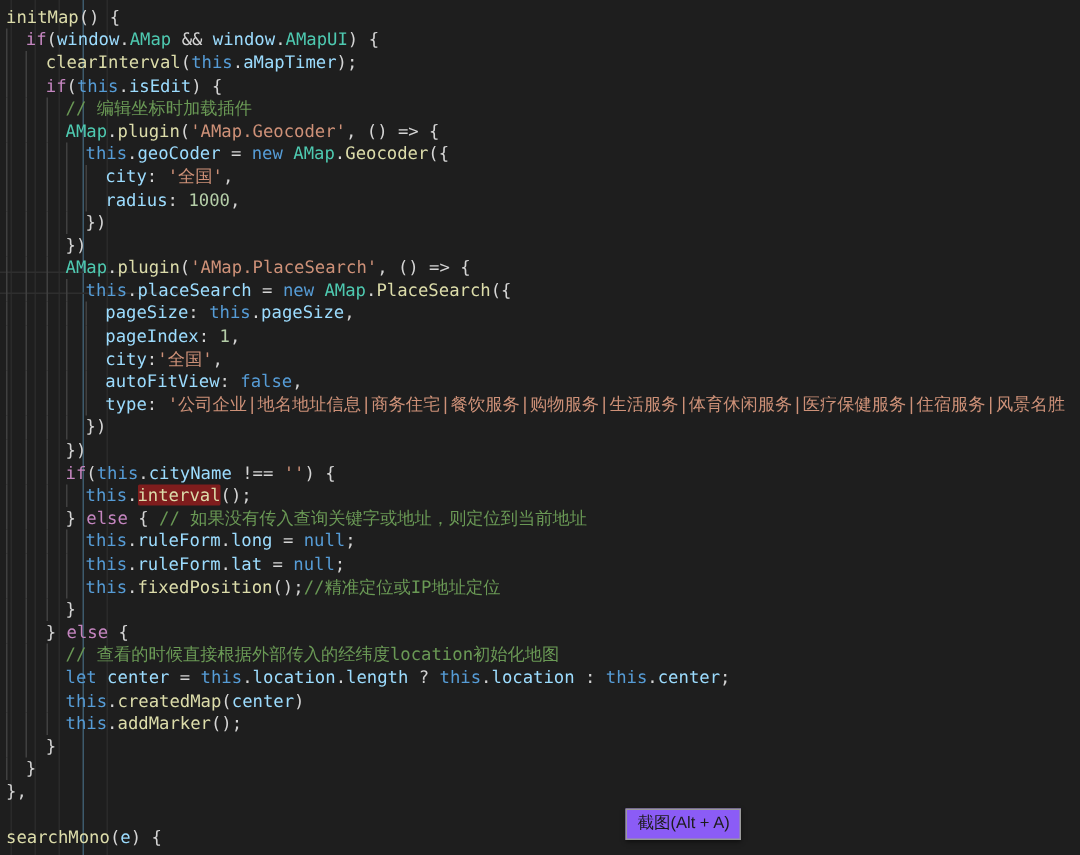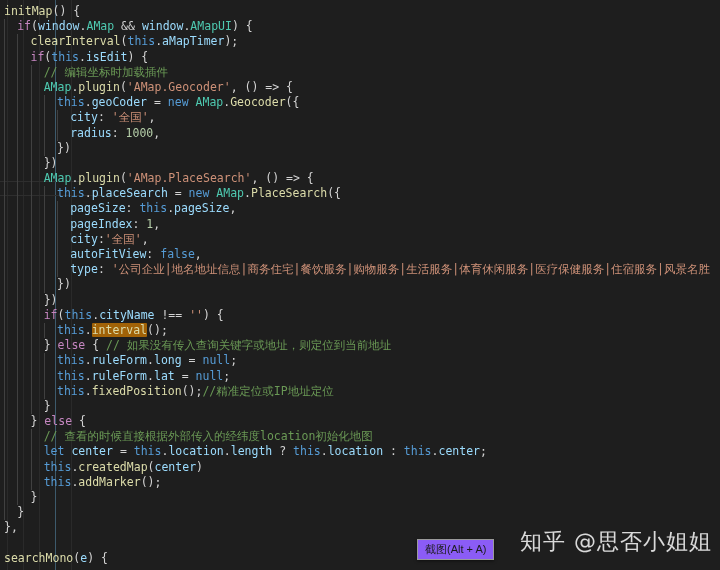--- a/index.html
+++ b/index.html
@@ -42,21 +42,21 @@
   
   .kw   {color:#569cd6;}
   .ctl  {color:#c586c0;}
   .fn   {color:#dcdcaa;}
   .var  {color:#9cdcfe;}
   .str  {color:#ce9178;}
   .num  {color:#b5cea8;}
   .cmt  {color:#6a9955;}
   .cls  {color:#4ec9b0;}
   .sel-hl{
-    background:#a16207;
+    background:#7f1d1d;
     border-radius:1px;
   }
 
   
   #tooltip{
     position:absolute;
     background:#8b5cf6;
     color:#1c1c1c;
     border:1px solid #9a9a9a;
     font-family:"Liberation Sans","DejaVu Sans",sans-serif;
@@ -90,17 +90,14 @@
 
   <div class="fold-rule" style="left:0px;width:120px;top:181px"></div>
   <div class="fold-rule" style="left:0px;width:120px;top:195px"></div>
 
   <div class="code" id="code-surface"><div class="ln"><span style="display:inline-block;width:0.0px"></span><span class="fn">initMap</span>() {</div><div class="ln"><span class="ig" style="left:4.0px"></span><span style="display:inline-block;width:13.2px"></span><span class="ctl">if</span>(<span class="var">window</span>.<span class="cls">AMap</span> &amp;&amp; <span class="var">window</span>.<span class="cls">AMapUI</span>) {</div><div class="ln"><span class="ig" style="left:4.0px"></span><span class="ig" style="left:17.2px"></span><span style="display:inline-block;width:26.5px"></span><span class="fn">clearInterval</span>(<span class="kw">this</span>.<span class="var">aMapTimer</span>);</div><div class="ln"><span class="ig" style="left:4.0px"></span><span class="ig" style="left:17.2px"></span><span style="display:inline-block;width:26.5px"></span><span class="ctl">if</span>(<span class="kw">this</span>.<span class="var">isEdit</span>) {</div><div class="ln"><span class="ig" style="left:4.0px"></span><span class="ig" style="left:17.2px"></span><span class="ig" style="left:30.5px"></span><span style="display:inline-block;width:39.7px"></span><span class="cmt">// 编辑坐标时加载插件</span></div><div class="ln"><span class="ig" style="left:4.0px"></span><span class="ig" style="left:17.2px"></span><span class="ig" style="left:30.5px"></span><span style="display:inline-block;width:39.7px"></span><span class="cls">AMap</span>.<span class="fn">plugin</span>(<span class="str">'AMap.Geocoder'</span>, () =&gt; {</div><div class="ln"><span class="ig" style="left:4.0px"></span><span class="ig" style="left:17.2px"></span><span class="ig" style="left:30.5px"></span><span class="ig" style="left:43.7px"></span><span style="display:inline-block;width:53.0px"></span><span class="kw">this</span>.<span class="var">geoCoder</span> = <span class="kw">new</span> <span class="cls">AMap</span>.<span class="fn">Geocoder</span>({</div><div class="ln"><span class="ig" style="left:4.0px"></span><span class="ig" style="left:17.2px"></span><span class="ig" style="left:30.5px"></span><span class="ig" style="left:43.7px"></span><span class="ig" style="left:57.0px"></span><span style="display:inline-block;width:66.2px"></span><span class="var">city</span>: <span class="str">'全国'</span>,</div><div class="ln"><span class="ig" style="left:4.0px"></span><span class="ig" style="left:17.2px"></span><span class="ig" style="left:30.5px"></span><span class="ig" style="left:43.7px"></span><span class="ig" style="left:57.0px"></span><span style="display:inline-block;width:66.2px"></span><span class="var">radius</span>: <span class="num">1000</span>,</div><div class="ln"><span class="ig" style="left:4.0px"></span><span class="ig" style="left:17.2px"></span><span class="ig" style="left:30.5px"></span><span class="ig" style="left:43.7px"></span><span style="display:inline-block;width:53.0px"></span>})</div><div class="ln"><span class="ig" style="left:4.0px"></span><span class="ig" style="left:17.2px"></span><span class="ig" style="left:30.5px"></span><span style="display:inline-block;width:39.7px"></span>})</div><div class="ln"><span class="ig" style="left:4.0px"></span><span class="ig" style="left:17.2px"></span><span class="ig" style="left:30.5px"></span><span style="display:inline-block;width:39.7px"></span><span class="cls">AMap</span>.<span class="fn">plugin</span>(<span class="str">'AMap.PlaceSearch'</span>, () =&gt; {</div><div class="ln"><span class="ig" style="left:4.0px"></span><span class="ig" style="left:17.2px"></span><span class="ig" style="left:30.5px"></span><span class="ig" style="left:43.7px"></span><span style="display:inline-block;width:53.0px"></span><span class="kw">this</span>.<span class="var">placeSearch</span> = <span class="kw">new</span> <span class="cls">AMap</span>.<span class="fn">PlaceSearch</span>({</div><div class="ln"><span class="ig" style="left:4.0px"></span><span class="ig" style="left:17.2px"></span><span class="ig" style="left:30.5px"></span><span class="ig" style="left:43.7px"></span><span class="ig" style="left:57.0px"></span><span style="display:inline-block;width:66.2px"></span><span class="var">pageSize</span>: <span class="kw">this</span>.<span class="var">pageSize</span>,</div><div class="ln"><span class="ig" style="left:4.0px"></span><span class="ig" style="left:17.2px"></span><span class="ig" style="left:30.5px"></span><span class="ig" style="left:43.7px"></span><span class="ig" style="left:57.0px"></span><span style="display:inline-block;width:66.2px"></span><span class="var">pageIndex</span>: <span class="num">1</span>,</div><div class="ln"><span class="ig" style="left:4.0px"></span><span class="ig" style="left:17.2px"></span><span class="ig" style="left:30.5px"></span><span class="ig" style="left:43.7px"></span><span class="ig" style="left:57.0px"></span><span style="display:inline-block;width:66.2px"></span><span class="var">city</span>:<span class="str">'全国'</span>,</div><div class="ln"><span class="ig" style="left:4.0px"></span><span class="ig" style="left:17.2px"></span><span class="ig" style="left:30.5px"></span><span class="ig" style="left:43.7px"></span><span class="ig" style="left:57.0px"></span><span style="display:inline-block;width:66.2px"></span><span class="var">autoFitView</span>: <span class="kw">false</span>,</div><div class="ln"><span class="ig" style="left:4.0px"></span><span class="ig" style="left:17.2px"></span><span class="ig" style="left:30.5px"></span><span class="ig" style="left:43.7px"></span><span class="ig" style="left:57.0px"></span><span style="display:inline-block;width:66.2px"></span><span class="var">type</span>: <span class="str">'公司企业|地名地址信息|商务住宅|餐饮服务|购物服务|生活服务|体育休闲服务|医疗保健服务|住宿服务|风景名胜</span></div><div class="ln"><span class="ig" style="left:4.0px"></span><span class="ig" style="left:17.2px"></span><span class="ig" style="left:30.5px"></span><span class="ig" style="left:43.7px"></span><span style="display:inline-block;width:53.0px"></span>})</div><div class="ln"><span class="ig" style="left:4.0px"></span><span class="ig" style="left:17.2px"></span><span class="ig" style="left:30.5px"></span><span style="display:inline-block;width:39.7px"></span>})</div><div class="ln"><span class="ig" style="left:4.0px"></span><span class="ig" style="left:17.2px"></span><span class="ig" style="left:30.5px"></span><span style="display:inline-block;width:39.7px"></span><span class="ctl">if</span>(<span class="kw">this</span>.<span class="var">cityName</span> !== <span class="str">''</span>) {</div><div class="ln"><span class="ig" style="left:4.0px"></span><span class="ig" style="left:17.2px"></span><span class="ig" style="left:30.5px"></span><span class="ig" style="left:43.7px"></span><span style="display:inline-block;width:53.0px"></span><span class="kw">this</span>.<span class="fn sel-hl">interval</span>();</div><div class="ln"><span class="ig" style="left:4.0px"></span><span class="ig" style="left:17.2px"></span><span class="ig" style="left:30.5px"></span><span style="display:inline-block;width:39.7px"></span>} <span class="ctl">else</span> { <span class="cmt">// 如果没有传入查询关键字或地址，则定位到当前地址</span></div><div class="ln"><span class="ig" style="left:4.0px"></span><span class="ig" style="left:17.2px"></span><span class="ig" style="left:30.5px"></span><span class="ig" style="left:43.7px"></span><span style="display:inline-block;width:53.0px"></span><span class="kw">this</span>.<span class="var">ruleForm</span>.<span class="var">long</span> = <span class="kw">null</span>;</div><div class="ln"><span class="ig" style="left:4.0px"></span><span class="ig" style="left:17.2px"></span><span class="ig" style="left:30.5px"></span><span class="ig" style="left:43.7px"></span><span style="display:inline-block;width:53.0px"></span><span class="kw">this</span>.<span class="var">ruleForm</span>.<span class="var">lat</span> = <span class="kw">null</span>;</div><div class="ln"><span class="ig" style="left:4.0px"></span><span class="ig" style="left:17.2px"></span><span class="ig" style="left:30.5px"></span><span class="ig" style="left:43.7px"></span><span style="display:inline-block;width:53.0px"></span><span class="kw">this</span>.<span class="fn">fixedPosition</span>();<span class="cmt">//精准定位或IP地址定位</span></div><div class="ln"><span class="ig" style="left:4.0px"></span><span class="ig" style="left:17.2px"></span><span class="ig" style="left:30.5px"></span><span style="display:inline-block;width:39.7px"></span>}</div><div class="ln"><span class="ig" style="left:4.0px"></span><span class="ig" style="left:17.2px"></span><span style="display:inline-block;width:26.5px"></span>} <span class="ctl">else</span> {</div><div class="ln"><span class="ig" style="left:4.0px"></span><span class="ig" style="left:17.2px"></span><span class="ig" style="left:30.5px"></span><span style="display:inline-block;width:39.7px"></span><span class="cmt">// 查看的时候直接根据外部传入的经纬度location初始化地图</span></div><div class="ln"><span class="ig" style="left:4.0px"></span><span class="ig" style="left:17.2px"></span><span class="ig" style="left:30.5px"></span><span style="display:inline-block;width:39.7px"></span><span class="kw">let</span> <span class="var">center</span> = <span class="kw">this</span>.<span class="var">location</span>.<span class="var">length</span> ? <span class="kw">this</span>.<span class="var">location</span> : <span class="kw">this</span>.<span class="var">center</span>;</div><div class="ln"><span class="ig" style="left:4.0px"></span><span class="ig" style="left:17.2px"></span><span class="ig" style="left:30.5px"></span><span style="display:inline-block;width:39.7px"></span><span class="kw">this</span>.<span class="fn">createdMap</span>(<span class="var">center</span>)</div><div class="ln"><span class="ig" style="left:4.0px"></span><span class="ig" style="left:17.2px"></span><span class="ig" style="left:30.5px"></span><span style="display:inline-block;width:39.7px"></span><span class="kw">this</span>.<span class="fn">addMarker</span>();</div><div class="ln"><span class="ig" style="left:4.0px"></span><span class="ig" style="left:17.2px"></span><span style="display:inline-block;width:26.5px"></span>}</div><div class="ln"><span class="ig" style="left:4.0px"></span><span style="display:inline-block;width:13.2px"></span>}</div><div class="ln"><span style="display:inline-block;width:0.0px"></span>},</div><div class="ln"><span style="display:inline-block;width:0.0px"></span></div><div class="ln"><span style="display:inline-block;width:0.0px"></span><span class="fn">searchMono</span>(<span class="var">e</span>) {</div></div>
 
   <div id="tooltip" style="left:417px;top:539px">
     <span>截图(Alt + A)</span>
   </div>
 
-  <div id="watermark" style="left:520px;top:527px">
-    <span>知乎 @思否小姐姐</span>
-  </div>
 
 </div>
 
 </body></html>

